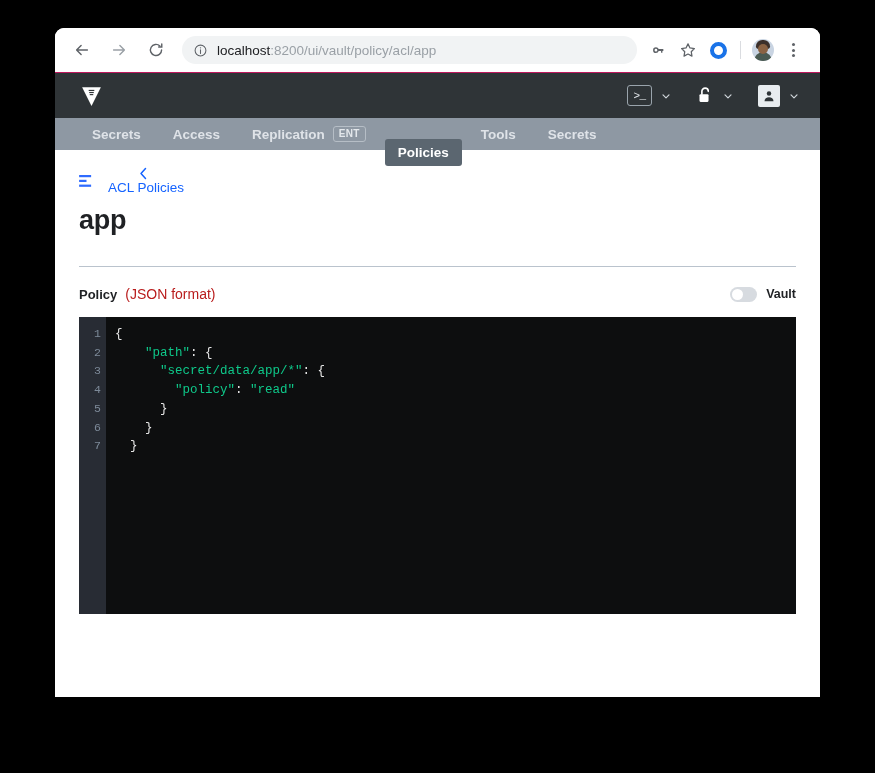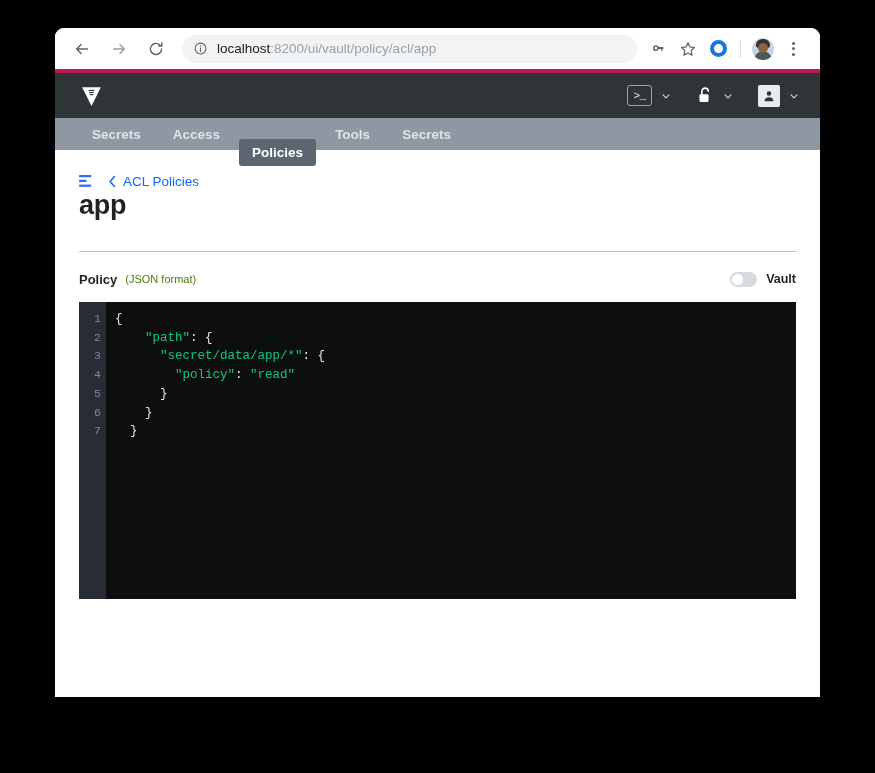--- a/index.html
+++ b/index.html
@@ -61,21 +61,21 @@
     color:#5f6368; font-size:21px; font-weight:300; line-height:1;
   }
 
   
   .toolbar {
     position:relative;
     height:45px;
     background:#ffffff;
     display:flex; align-items:center;
     padding:0 12px 0 14px;
-    border-bottom:4px solid #be185d;
+    border-bottom:1px solid #be185d;
   }
   .navbtn {
     width:26px; height:26px; margin-right:11px;
     display:flex; align-items:center; justify-content:center;
     color:#5f6368;
   }
   .navbtn.fwd { color:#9aa0a6; }
   .omnibox {
     flex:1; height:28px;
     background:#f1f3f4;
@@ -169,36 +169,36 @@
     padding:1px 5px 2px;
     letter-spacing:0.3px;
   }
 
   
   .page { background:#ffffff; padding:0 24px; height:535px; }
   .crumbrow { display:flex; align-items:center; padding-top:22px; height:40px; }
   .listicon { width:15px; height:12px; display:block; margin-right:14px; }
   .crumb-link {
     display:flex; align-items:center;
-    color:#1563ff; font-size:13.5px; text-decoration:none;
+    color:#1563ff; font-size:13.5px; text-decoration:none;flex-direction:column;
   }
   .crumb-chev { margin-right:6px; display:flex; }
 
   .title {
     font-size:27px; font-weight:bold; color:#1f2124;
-    letter-spacing:-0.2px;
+    margin-top:15px; letter-spacing:-0.2px;
   }
   .divider { height:1px; background:#bac3cd; margin-top:30px; }
 
   .policyrow {
     display:flex; align-items:center;
     margin-top:16px; height:22px;
   }
   .policy-label { font-size:13px; font-weight:bold; color:#1f2124; }
-  .policy-format { font-size:11px; color:#4d7c0f; margin-left:8px; }
+  .policy-format { font-size:14px; color:#b91c1c; margin-left:8px; }
   .editwrap { margin-left:auto; display:flex; align-items:center; gap:9px; }
   .toggle {
     width:27px; height:15px; border-radius:8px;
     background:#d7dbe0; position:relative;
   }
   .toggle .knob {
     position:absolute; left:2px; top:2px;
     width:11px; height:11px; border-radius:50%;
     background:#ffffff;
   }
@@ -346,20 +346,24 @@
       </div>
     </div>
   </div>
 
   <div class="vault-nav">
     <div class="nav-tab">
       <span>Secrets</span>
     </div>
     <div class="nav-tab">
       <span>Access</span>
+    </div>
+    <div class="nav-tab">
+      <span>Replication</span>
+      <span class="ent-badge">ENT</span>
     </div>
     <div class="nav-tab active">
       <span>Policies</span>
     </div>
     <div class="nav-tab">
       <span>Tools</span>
     </div>
     <div class="nav-tab">
       <span>Secrets</span>
     </div>

